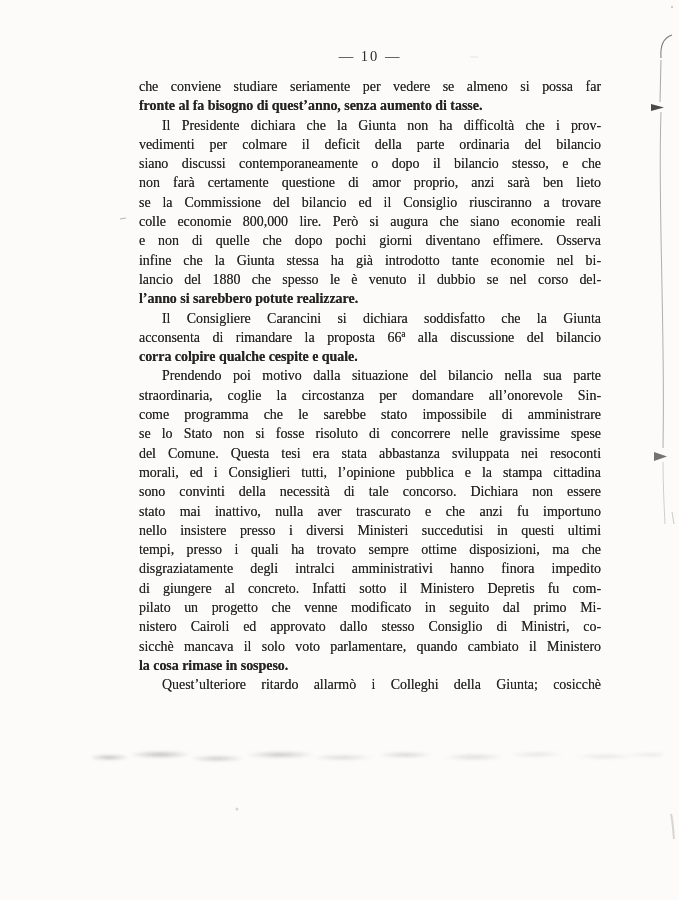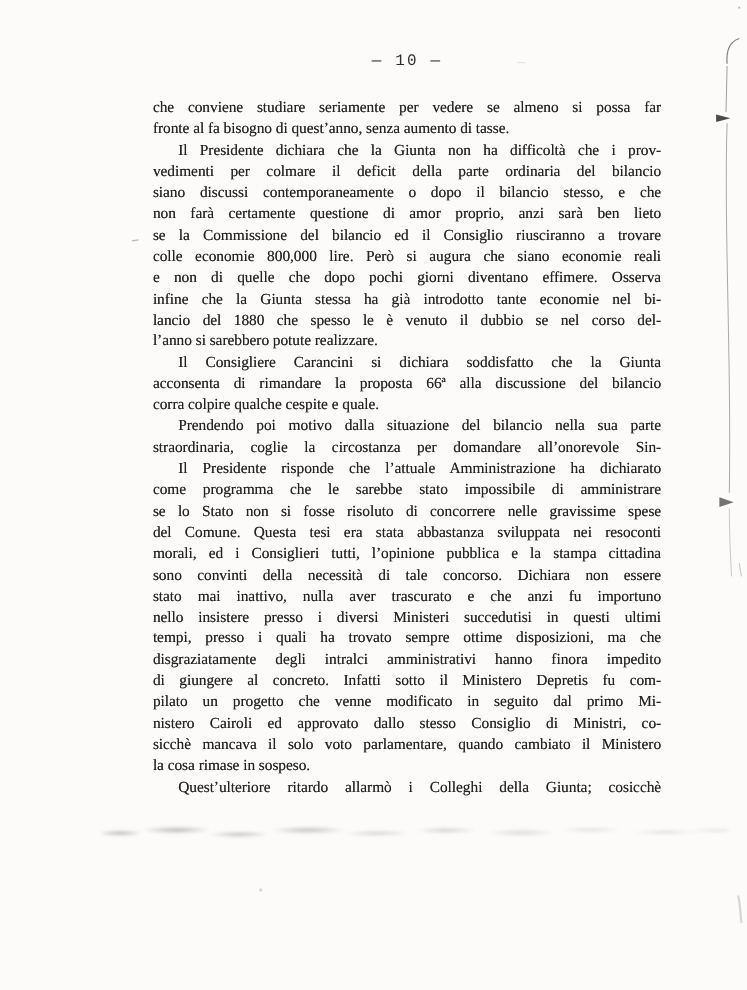--- a/index.html
+++ b/index.html
@@ -18,41 +18,40 @@
   .page{
     position:absolute;inset:0;
   }
   .page-number{
     position:absolute;
     left:139px;top:48px;width:462px;
     text-align:center;
     font-size:14.5px;
     letter-spacing:2px;
     color:#2e2e2e;
-    font-family:Liberation Mono, monospace;
   }
   .text-block{
     position:absolute;
-    left:139px;top:89px;width:462px;
+    left:139px;top:77px;width:462px;
     font-size:14px;
     color:var(--ink);
     letter-spacing:-0.05px;
     text-shadow:0 0 0.35px rgba(25,25,25,0.65);
   }
   .line{
     height:19.3px;
     line-height:19.3px;
     overflow:hidden;
     text-align:justify;
     text-align-last:justify;
     text-justify:inter-word;
     white-space:normal;
   }
   .line.indent{ text-indent:23px; }
-  .line.endpara{ text-align-last:left; }
+  .line.endpara{ text-align-last:left;font-weight:bold; }
   .edge-artifacts{
     position:absolute;inset:0;
     pointer-events:none;
   }
   .ink-smudge{
     position:absolute;
     left:92px;top:749px;width:570px;height:15px;
     background:
       radial-gradient(30px 4px at 3% 50%, rgba(100,100,100,.45), transparent 70%),
       radial-gradient(45px 5px at 12% 32%, rgba(92,92,92,.42), transparent 70%),
@@ -86,21 +85,20 @@
       <div class="line">colle economie 800,000 lire. Però si augura che siano economie reali</div>
       <div class="line">e non di quelle che dopo pochi giorni diventano effimere. Osserva</div>
       <div class="line">infine che la Giunta stessa ha già introdotto tante economie nel bi-</div>
       <div class="line">lancio del 1880 che spesso le è venuto il dubbio se nel corso del-</div>
       <div class="line endpara">l’anno si sarebbero potute realizzare.</div>
       <div class="line indent">Il Consigliere Carancini si dichiara soddisfatto che la Giunta</div>
       <div class="line">acconsenta di rimandare la proposta 66ª alla discussione del bilancio</div>
       <div class="line endpara">corra colpire qualche cespite e quale.</div>
       <div class="line indent">Prendendo poi motivo dalla situazione del bilancio nella sua parte</div>
       <div class="line">straordinaria, coglie la circostanza per domandare all’onorevole Sin-</div>
-      <div class="line indent">Il Presidente risponde che l’attuale Amministrazione ha dichiarato</div>
       <div class="line">come programma che le sarebbe stato impossibile di amministrare</div>
       <div class="line">se lo Stato non si fosse risoluto di concorrere nelle gravissime spese</div>
       <div class="line">del Comune. Questa tesi era stata abbastanza sviluppata nei resoconti</div>
       <div class="line">morali, ed i Consiglieri tutti, l’opinione pubblica e la stampa cittadina</div>
       <div class="line">sono convinti della necessità di tale concorso. Dichiara non essere</div>
       <div class="line">stato mai inattivo, nulla aver trascurato e che anzi fu importuno</div>
       <div class="line">nello insistere presso i diversi Ministeri succedutisi in questi ultimi</div>
       <div class="line">tempi, presso i quali ha trovato sempre ottime disposizioni, ma che</div>
       <div class="line">disgraziatamente degli intralci amministrativi hanno finora impedito</div>
       <div class="line">di giungere al concreto. Infatti sotto il Ministero Depretis fu com-</div>

